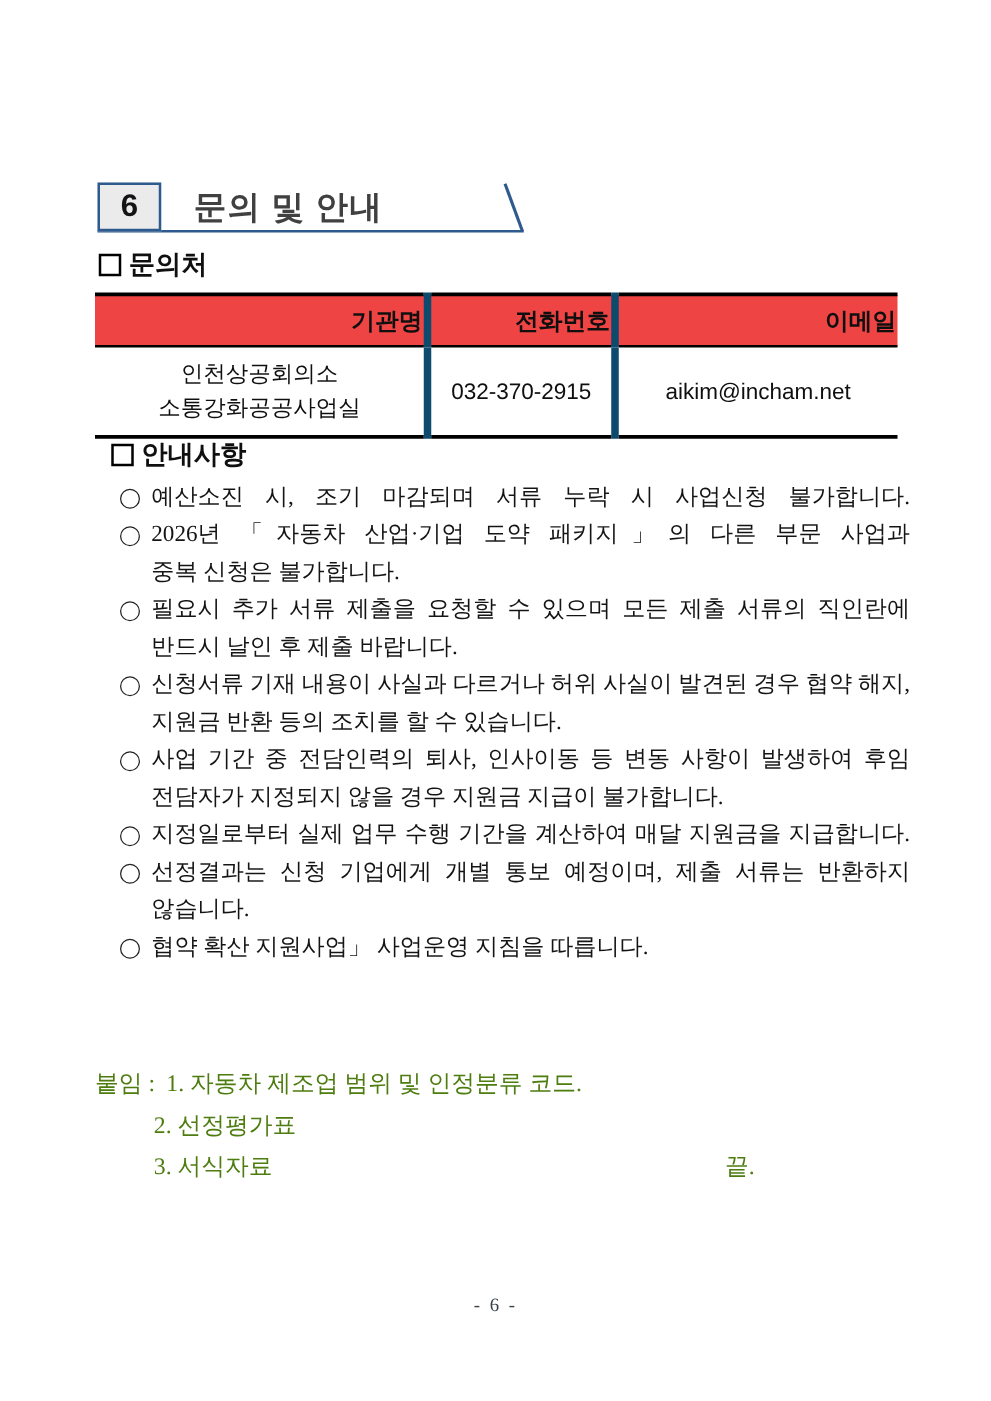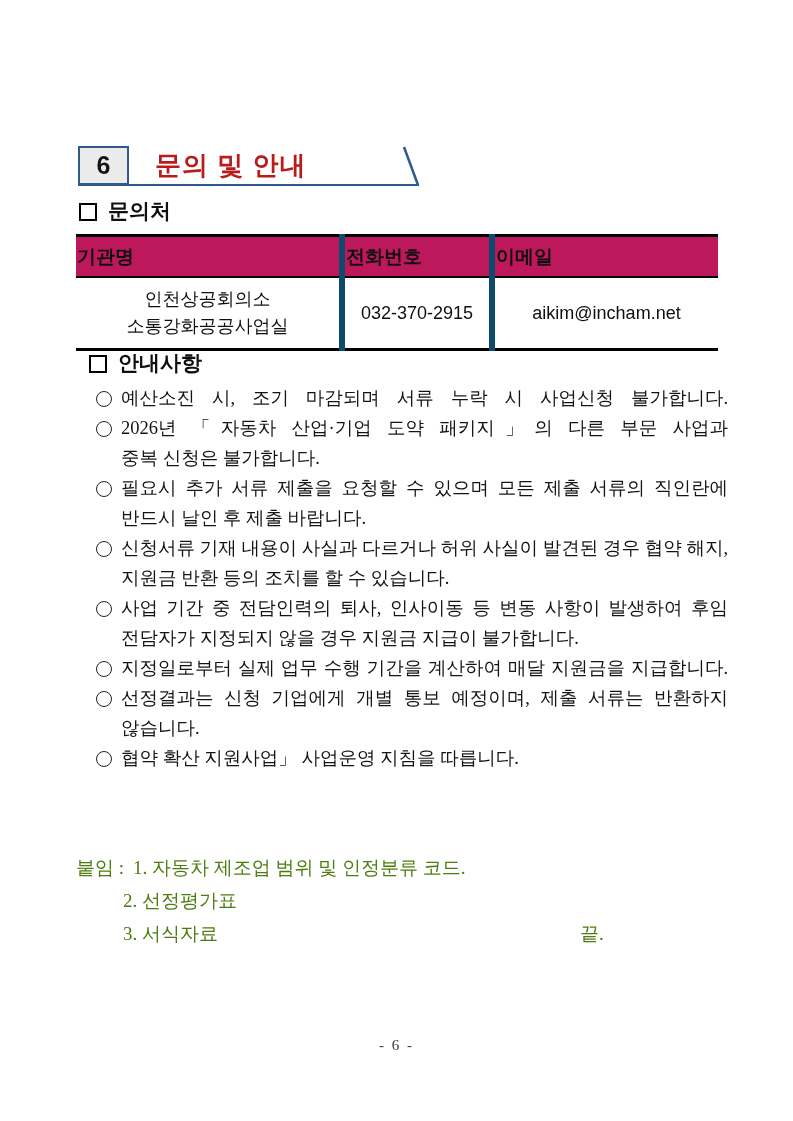--- a/index.html
+++ b/index.html
@@ -18,44 +18,44 @@
     position: absolute; left: 0; top: 0; width: 51px; height: 39px;
     box-sizing: border-box; background: #ebebeb; border: 2.5px solid #2e5a8e;
     display: flex; align-items: center; justify-content: center;
     font-family: "Liberation Sans", sans-serif; font-weight: bold; font-size: 25px; color: #141414;
   }
   .header-rule { position: absolute; left: 0; bottom: -1px; width: 341px; height: 2.5px; background: #2e5a8e; }
   .header-slant { position: absolute; left: 324px; top: 0; width: 18px; height: 40px; }
   .section-title {
     position: absolute; left: 77px; top: 2px; white-space: nowrap;
     font-family: "Liberation Sans", sans-serif; font-weight: bold; font-size: 26px;
-    color: #b91c1c; letter-spacing: 1px;
+    color: #404040; letter-spacing: 1px;
   }
 
   
   .subheading {
-    position: absolute; left: 79px; display: flex; align-items: center; gap: 11px;
+    position: absolute; left: 79px; display: flex; align-items: center; gap: 6px;
     font-family: "Liberation Sans", sans-serif; font-weight: bold; font-size: 21px; color: #0f0f0f;
     white-space: nowrap;
     justify-content: space-between;
   }
   .subheading.contact { top: 197px; }
   .subheading.guidance { top: 349px; padding-left: 10px; }
   .sq { width: 14px; height: 14px; border: 2.5px solid #000; box-sizing: content-box; margin-top: 1px; flex: none; }
 
   
   .contact-table {
     position: absolute; left: 76px; top: 234px; width: 642px;
     border-collapse: collapse; table-layout: fixed;
     font-family: "Liberation Sans", sans-serif; color: #0f0f0f;
     border-top: 3px solid #000; border-bottom: 3px solid #000;
   }
   .contact-table th {
-    height: 37px; background: #be185d; font-size: 19px; font-weight: bold;
-    border-bottom: 2px solid #000; text-align: left; vertical-align: middle; margin-left: 24px;
+    height: 37px; background: #ef4444; font-size: 19px; font-weight: bold;
+    border-bottom: 2px solid #000; text-align: right; vertical-align: middle; margin-left: 24px;
   }
   .contact-table td {
     height: 68px; font-size: 18px; text-align: center; vertical-align: middle;
   }
   .contact-table th + th, .contact-table td + td { border-left: 6px solid #0c4a6e; }
   .org-line { line-height: 27px; }
 
   
   .bullets {
     position: absolute; left: 96px; top: 383px; width: 632px;

